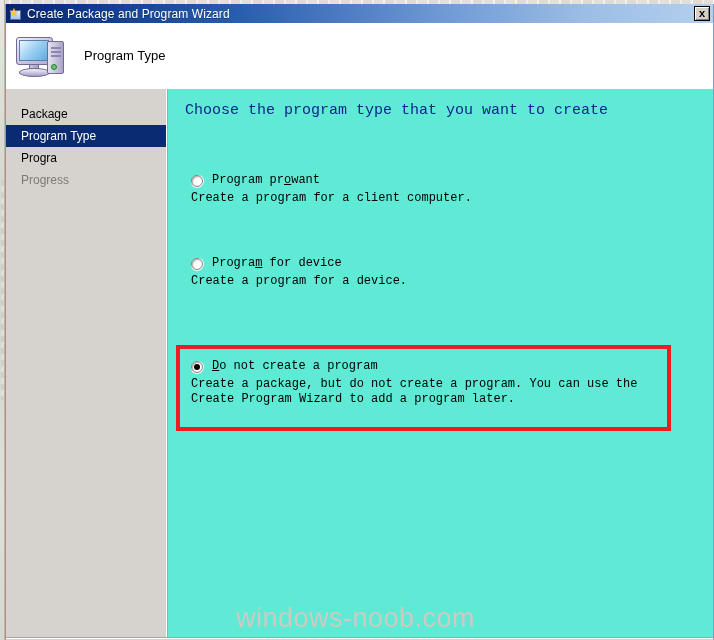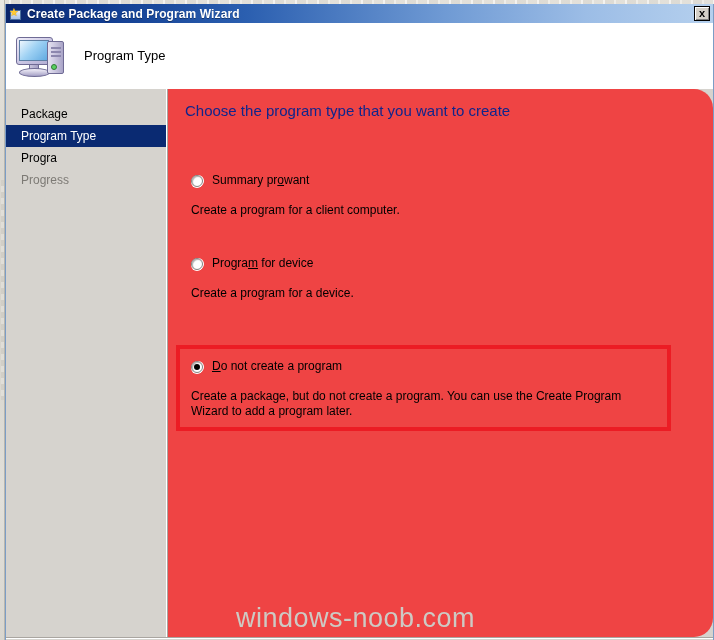--- a/index.html
+++ b/index.html
@@ -85,21 +85,21 @@
   #title-icon .star {
     position: absolute; left: 0px; top: 0px;
     color: #ffcc33;
     font-size: 11px;
     line-height: 11px;
     text-shadow: 0 0 1px #b07d10;
   }
   #title-text {
     color: #ffffff;
     font-size: 12px;
-    font-weight: bold;
+    font-weight: normal;
     letter-spacing: .1px;
     white-space: nowrap;
     text-shadow: 0 1px 0 rgba(0,0,0,.35);
   }
   #title-close {
     position: absolute;
     right: 3px; top: 2px;
     width: 16px; height: 15px;
     background: #d4d0c8;
     border: 1px solid #000000;
@@ -186,23 +186,22 @@
   #header-title {
     font-size: 13px;
     color: #000000;
     margin-left: 14px;
   }
 
   
   #body-area {
     position: relative;
     height: 548px;
-    background: #ef4444;
+    background: #5eead4;
     display: flex;
-    border-radius: 19px;
   }
 
   
   #sidebar {
     width: 161px;
     flex: 0 0 auto;
     background: #d6d3ce;
     padding-top: 14px;
     box-sizing: border-box;
     border-right: 1px solid #ffffff;
@@ -229,20 +228,21 @@
   .nav-item.disabled {
     color: #7d7a75;
   }
 
   
   #content {
     position: relative;
     flex: 1 1 auto;
     padding: 12px;
     overflow: hidden;
+    font-family: Liberation Mono, monospace;
   }
   #content-heading {
     position: absolute;
     left: 18px;
     top: 13px;
     font-size: 15px;
     color: #10258c;
     white-space: nowrap;
   }
 
@@ -279,21 +279,21 @@
   .opt-label {
     font-size: 12px;
     color: #000000;
     line-height: 14px;
     white-space: nowrap;
   }
   .opt-desc {
     font-size: 12px;
     color: #000000;
     line-height: 15px;
-    margin-top: 16px;
+    margin-top: 4px;
     margin-left: 0px;
     max-width: 455px;
   }
   u { text-decoration: underline; }
 
   
   #highlight-box {
     position: absolute;
     left: 9px;
     top: 256px;
@@ -370,21 +370,21 @@
       <div class="nav-item disabled">Progress</div>
     </div>
 
     <div id="content">
 
       <div id="content-heading">Choose the program type that you want to create</div>
 
       <div class="opt-group" id="opt-standard">
         <div class="opt-row">
           <div class="radio"></div>
-          <div class="opt-label"><span>Summary pr</span><u>o</u><span>want</span></div>
+          <div class="opt-label"><span>Program pr</span><u>o</u><span>want</span></div>
         </div>
         <div class="opt-desc">Create a program for a client computer.</div>
       </div>
 
       <div class="opt-group" id="opt-none">
         <div class="opt-row">
           <div class="radio checked"></div>
           <div class="opt-label"><u>D</u><span>o not create a program</span></div>
         </div>
         <div class="opt-desc">Create a package, but do not create a program. You can use the Create Program Wizard to add a program later.</div>

